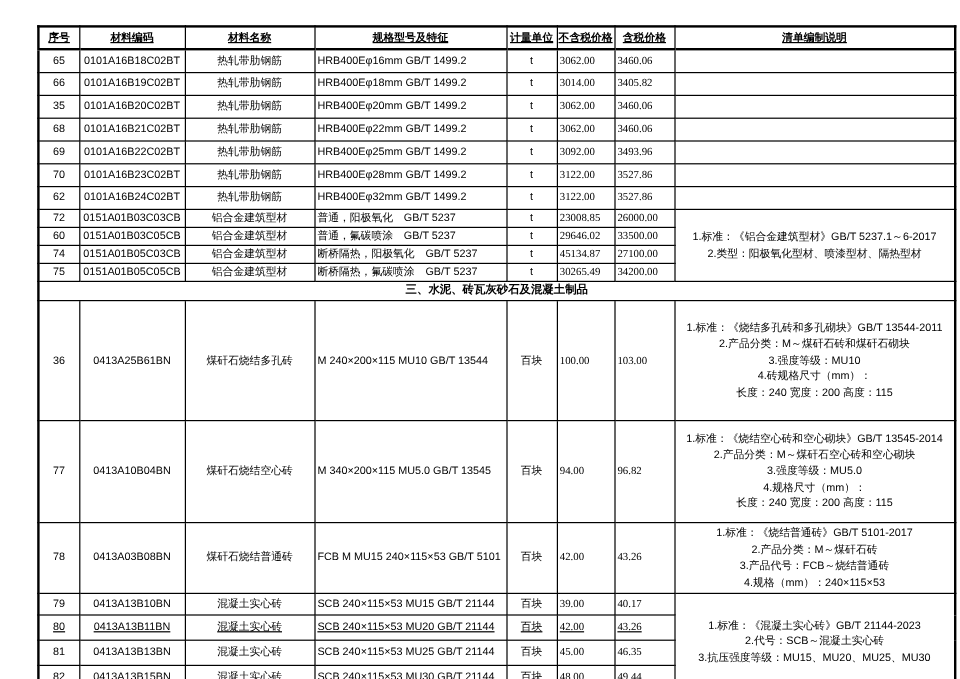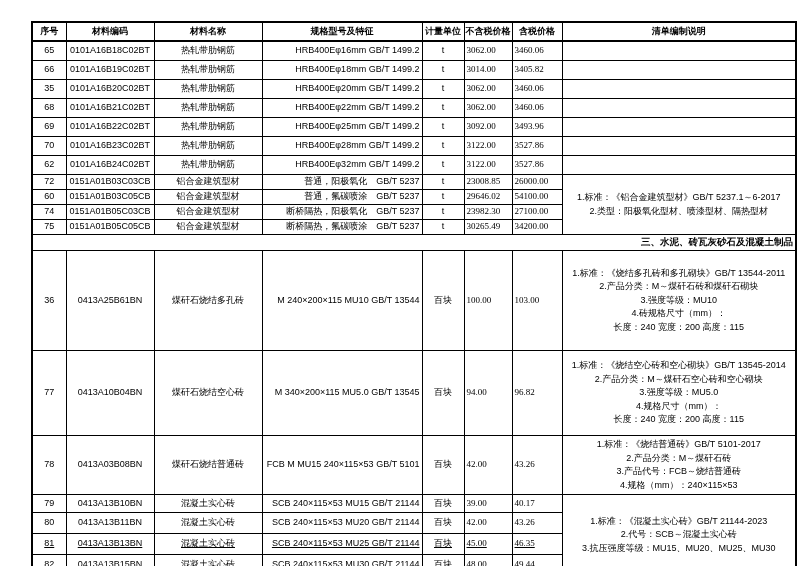--- a/index.html
+++ b/index.html
@@ -12,30 +12,30 @@
   table{
     border-collapse:collapse;table-layout:fixed;width:764px;
     border:2px solid #000;
   }
   th,td{
     border:1px solid #000;
     font-size:9px;line-height:1.3;
     padding:0 2px;overflow:hidden;
     vertical-align:middle;
   }
-  th{height:15px;font-weight:700;text-align:center;border-bottom-width:2px;padding:1px 0;}
+  th{height:15px;font-weight:700;text-align:center;border-bottom-width:2px;padding:1px 0;text-decoration:underline;}
   td.c{text-align:center;}
-  td.l{text-align:right;}
+  td.l{text-align:left;}
   td.r{text-align:left;font-family:"Liberation Serif","DejaVu Serif",serif;}
   td.note{
     text-align:center;white-space:pre-line;line-height:1.5;
     padding:2px 3px;vertical-align:middle;
   }
   td.section{
-    text-align:right;font-weight:700;height:15px;font-size:9.5px;margin-top:24px;
+    text-align:center;font-weight:700;height:15px;font-size:9.5px;margin-top:24px;
   }
   tr.thin td{height:14px;}
 </style>
 </head>
 <body>
 
 <div class="sheet">
   <table>
     <colgroup>
       <col style="width:34px">
@@ -141,29 +141,29 @@
           <td class="note" rowspan="4">1.标准：《铝合金建筑型材》GB/T 5237.1～6-2017
 2.类型：阳极氧化型材、喷漆型材、隔热型材</td>
         </tr>
         <tr class="thin">
           <td class="c">60</td>
           <td class="c">0151A01B03C05CB</td>
           <td class="c">铝合金建筑型材</td>
           <td class="l">普通，氟碳喷涂　GB/T 5237</td>
           <td class="c">t</td>
           <td class="r">29646.02</td>
-          <td class="r">54100.00</td>
+          <td class="r">33500.00</td>
         </tr>
         <tr class="thin">
           <td class="c">74</td>
           <td class="c">0151A01B05C03CB</td>
           <td class="c">铝合金建筑型材</td>
           <td class="l">断桥隔热，阳极氧化　GB/T 5237</td>
           <td class="c">t</td>
-          <td class="r">23982.30</td>
+          <td class="r">45134.87</td>
           <td class="r">27100.00</td>
         </tr>
         <tr class="thin">
           <td class="c">75</td>
           <td class="c">0151A01B05C05CB</td>
           <td class="c">铝合金建筑型材</td>
           <td class="l">断桥隔热，氟碳喷涂　GB/T 5237</td>
           <td class="c">t</td>
           <td class="r">30265.49</td>
           <td class="r">34200.00</td>
@@ -217,30 +217,30 @@
           <td class="c">0413A13B10BN</td>
           <td class="c">混凝土实心砖</td>
           <td class="l">SCB 240×115×53 MU15 GB/T 21144</td>
           <td class="c">百块</td>
           <td class="r">39.00</td>
           <td class="r">40.17</td>
           <td class="note" rowspan="4">1.标准：《混凝土实心砖》GB/T 21144-2023
 2.代号：SCB～混凝土实心砖
 3.抗压强度等级：MU15、MU20、MU25、MU30</td>
         </tr>
-        <tr style="height: 21px;">
+        <tr style="height: 21px; text-decoration: underline;">
           <td class="c">80</td>
           <td class="c">0413A13B11BN</td>
           <td class="c">混凝土实心砖</td>
           <td class="l">SCB 240×115×53 MU20 GB/T 21144</td>
           <td class="c">百块</td>
           <td class="r">42.00</td>
           <td class="r">43.26</td>
         </tr>
-        <tr style="height: 21px; text-decoration: underline;">
+        <tr style="height: 21px;">
           <td class="c">81</td>
           <td class="c">0413A13B13BN</td>
           <td class="c">混凝土实心砖</td>
           <td class="l">SCB 240×115×53 MU25 GB/T 21144</td>
           <td class="c">百块</td>
           <td class="r">45.00</td>
           <td class="r">46.35</td>
         </tr>
         <tr style="height: 21px;">
           <td class="c">82</td>

